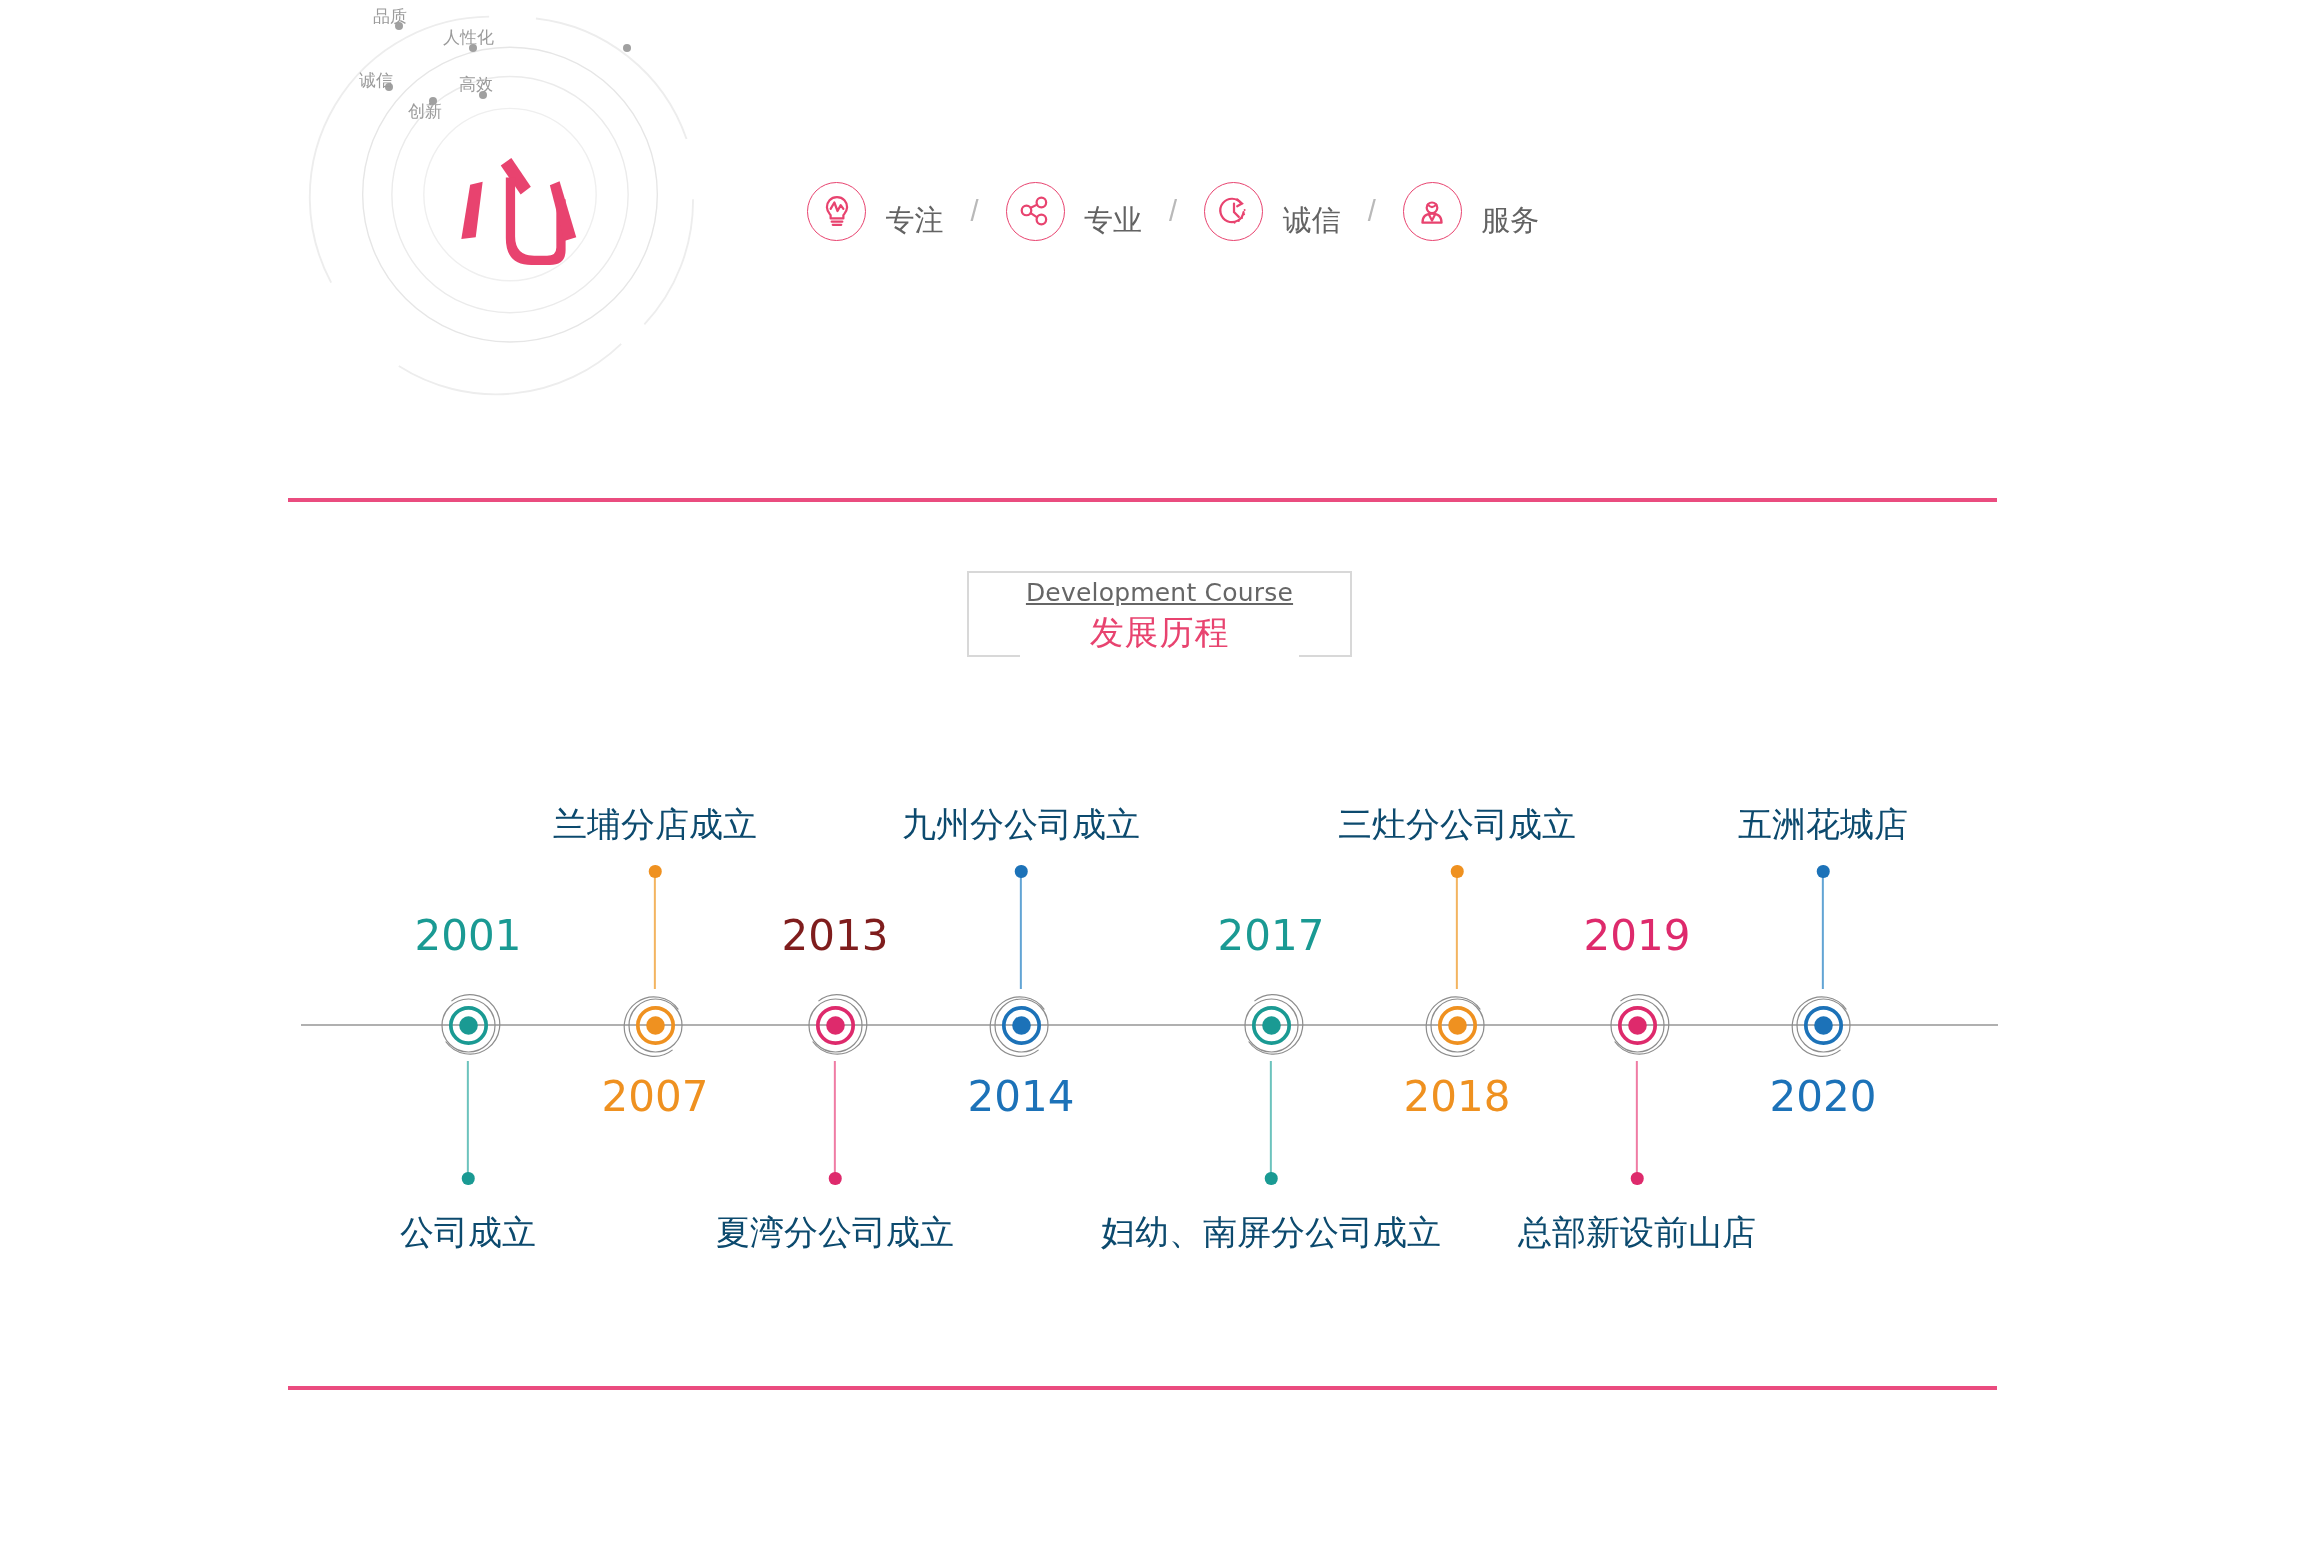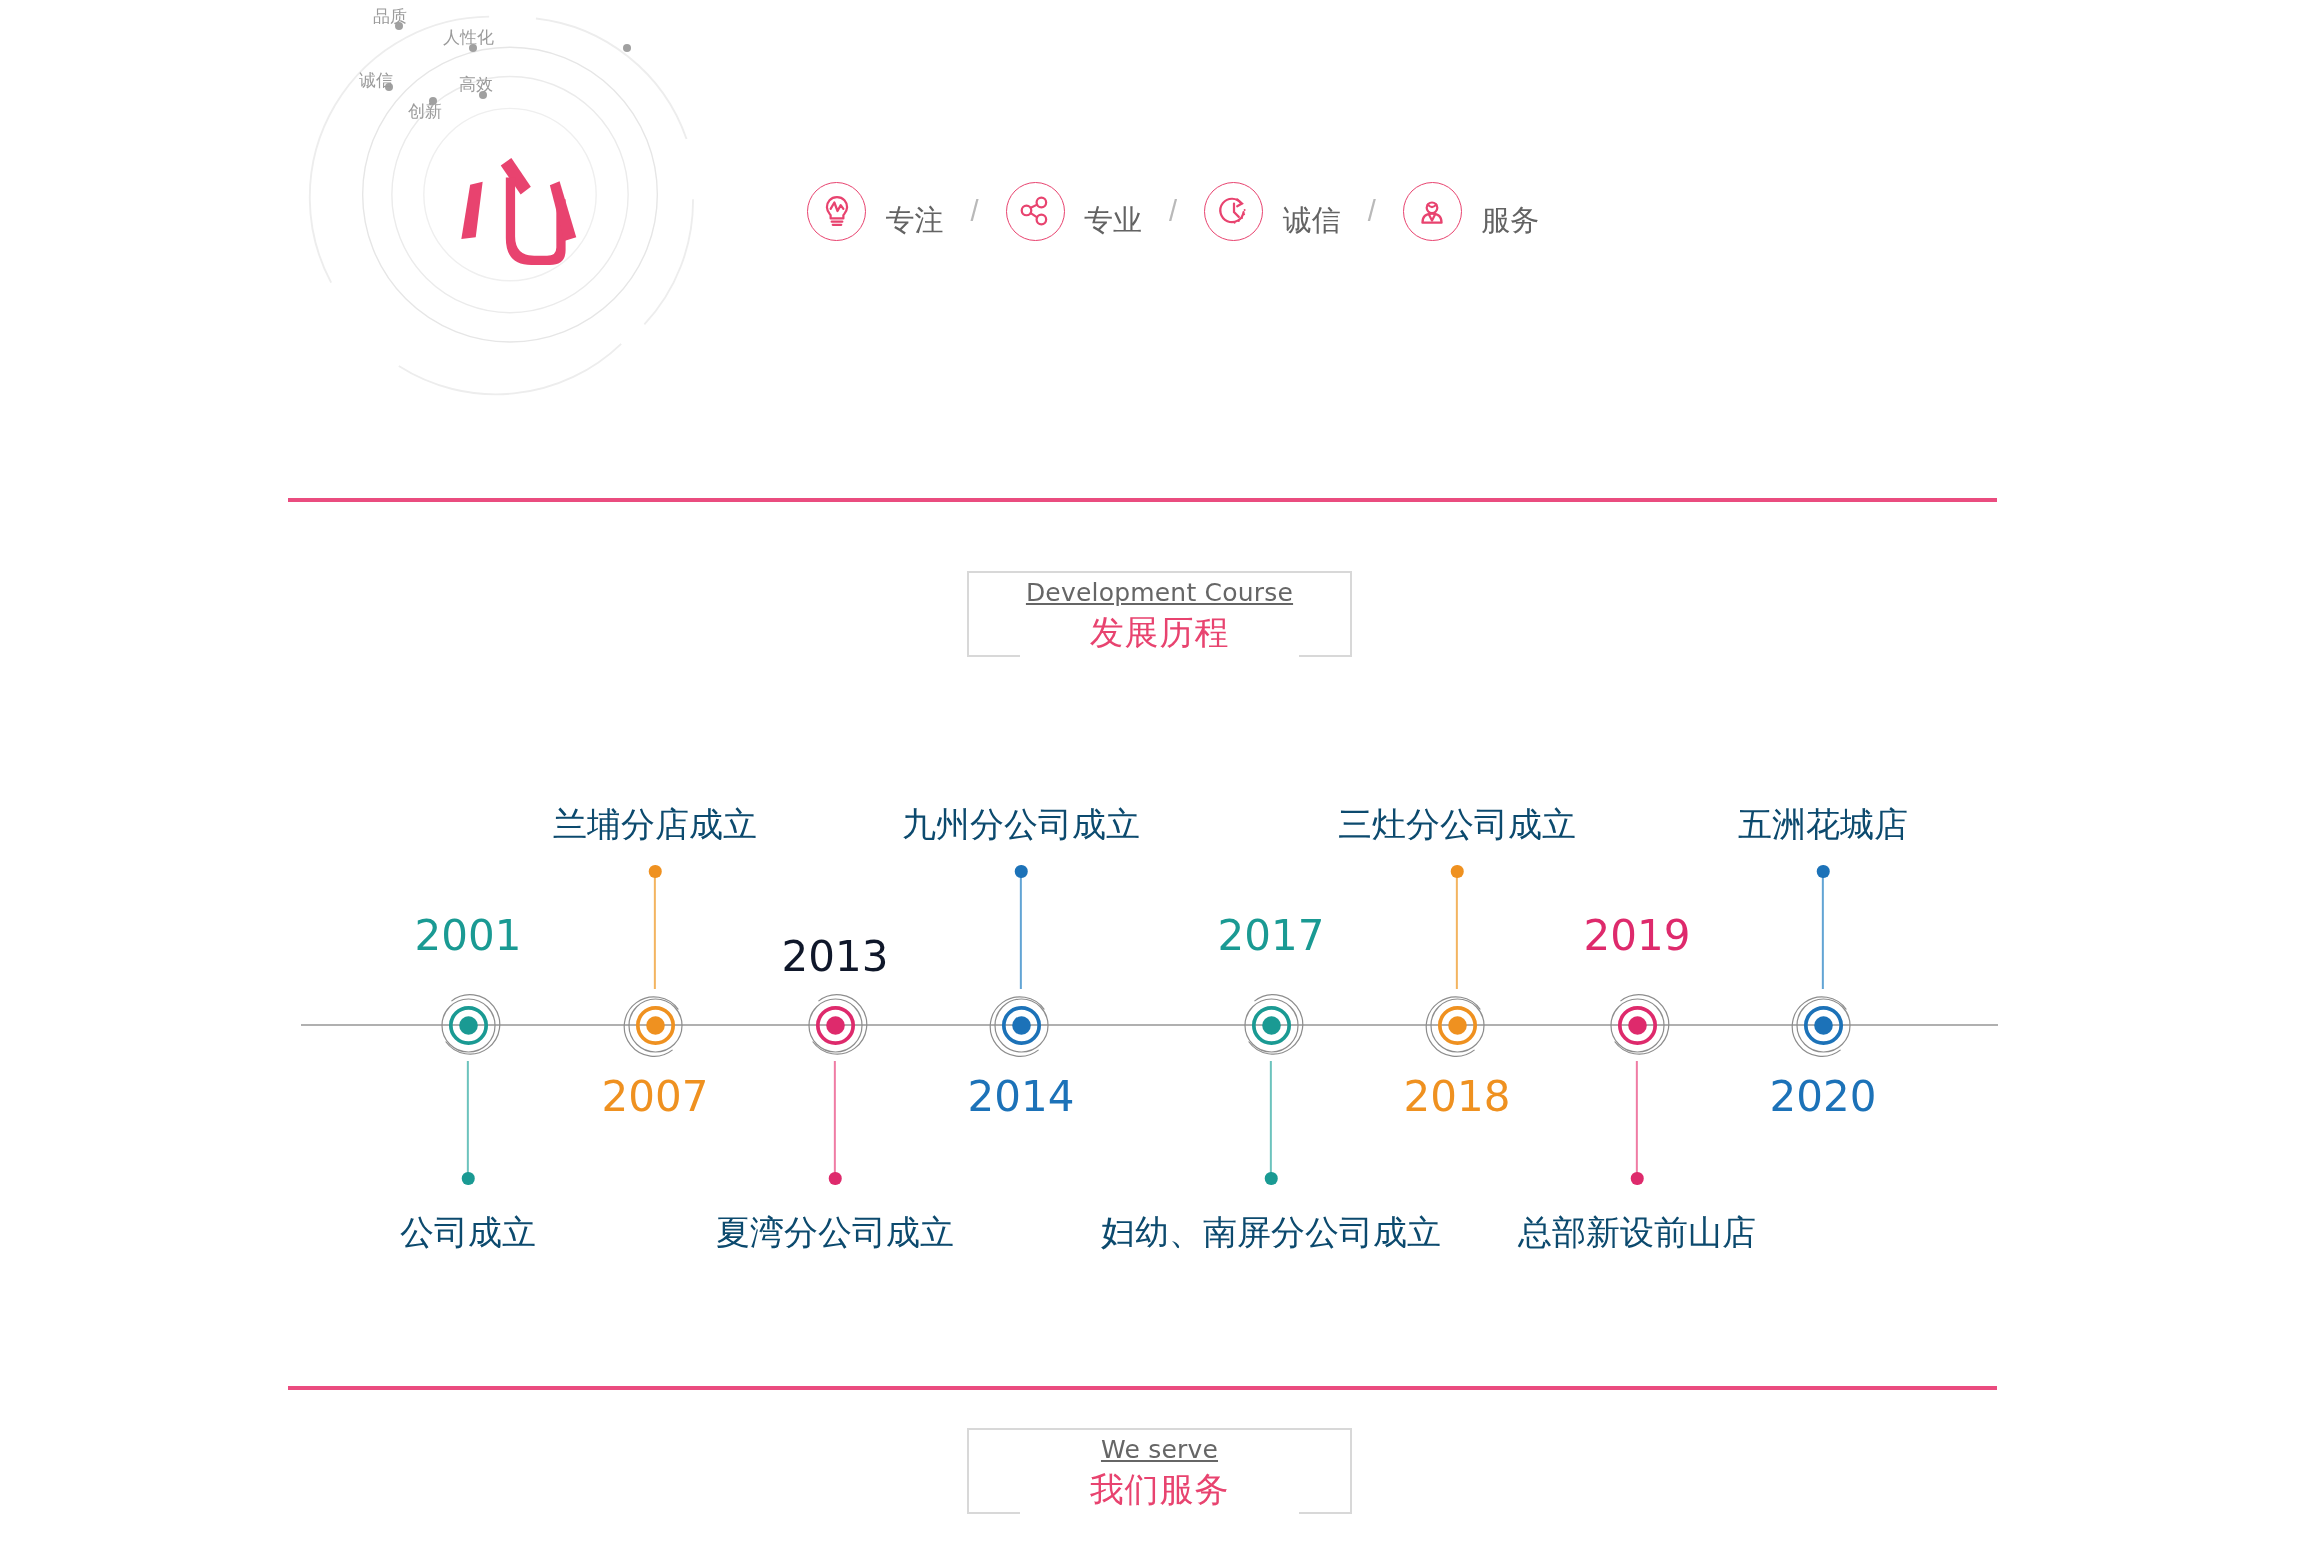--- a/index.html
+++ b/index.html
@@ -250,21 +250,21 @@
       <span class="tl-caption above" data-interactable="false">兰埔分店成立</span>
     </div>
 
     <div class="tl-node" style="left:835px;top:1025px;" data-interactable="true">
       <svg class="node-gfx" viewBox="0 0 200 200" fill="none" data-interactable="false">
         <path d="M 100 164 A 64 64 0 1 1 160 100" stroke="#8d8d8d" stroke-width="2.6" transform="rotate(145 100 100)"></path>
         <circle cx="100" cy="100" r="57" stroke="#8d8d8d" stroke-width="2.6"></circle>
         <circle cx="100" cy="100" r="38" stroke="#de2a6c" stroke-width="8"></circle>
         <circle cx="100" cy="100" r="20" fill="#de2a6c"></circle>
       </svg>
-      <span class="tl-year above" style="color:#0f172a;margin-top:21px;" data-interactable="false">2013</span>
+      <span class="tl-year above" style="color:#7f1d1d;" data-interactable="false">2013</span>
       <span class="tl-stem down" style="height:117px;background:#ef7ca4;" data-interactable="false"></span>
       <span class="tl-dot" style="top:147px;background:#de2a6c;" data-interactable="false"></span>
       <span class="tl-caption below" data-interactable="false">夏湾分公司成立</span>
     </div>
 
     <div class="tl-node" style="left:1021px;top:1025px;" data-interactable="true">
       <svg class="node-gfx" viewBox="0 0 200 200" fill="none" data-interactable="false">
         <path d="M 100 164 A 64 64 0 1 1 160 100" stroke="#8d8d8d" stroke-width="2.6" transform="rotate(-35 100 100)"></path>
         <circle cx="100" cy="100" r="57" stroke="#8d8d8d" stroke-width="2.6"></circle>
         <circle cx="100" cy="100" r="38" stroke="#1c72b8" stroke-width="8"></circle>
@@ -325,26 +325,15 @@
       <span class="tl-year below" style="color:#1c72b8;" data-interactable="false">2020</span>
       <span class="tl-stem up" style="height:117px;background:#62a4d4;" data-interactable="false"></span>
       <span class="tl-dot" style="top:-160px;background:#1c72b8;" data-interactable="false"></span>
       <span class="tl-caption above" data-interactable="false">五洲花城店</span>
     </div>
 
   </div>
 
   <div class="rule bottom" data-interactable="false"></div>
 
-  <div class="section-head" style="left:967px;top:1428px;" data-interactable="false">
-    <div class="frame" data-interactable="false">
-      <span class="ln" style="left:0;top:0;width:385px;height:2.3px;" data-interactable="false"></span>
-      <span class="ln" style="left:0;top:0;width:2.3px;height:86px;" data-interactable="false"></span>
-      <span class="ln" style="right:0;top:0;width:2.3px;height:86px;" data-interactable="false"></span>
-      <span class="ln" style="left:0;bottom:0;width:53px;height:2.3px;" data-interactable="false"></span>
-      <span class="ln" style="right:0;bottom:0;width:53px;height:2.3px;" data-interactable="false"></span>
-    </div>
-    <div class="head-en" data-interactable="false">We serve</div>
-    <div class="head-cn" data-interactable="false">我们服务</div>
-  </div>
 
 </div>
 
 
 </body></html>

